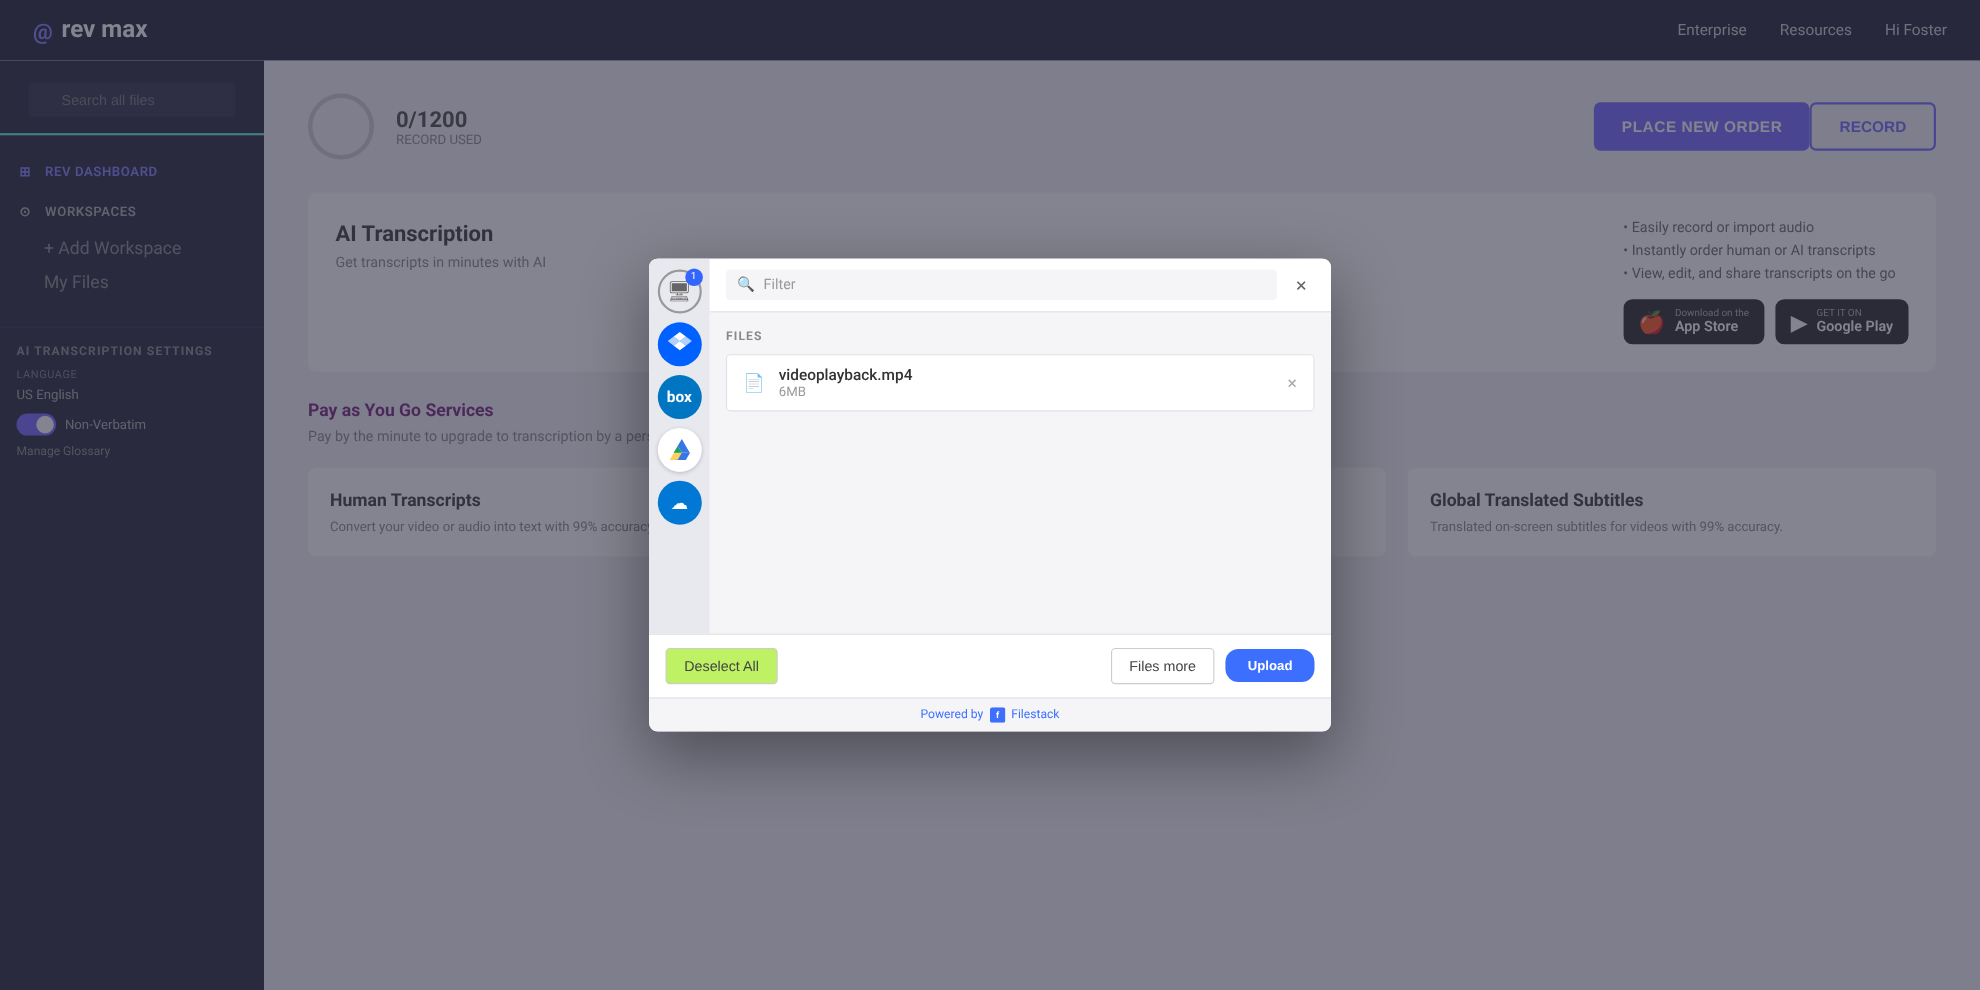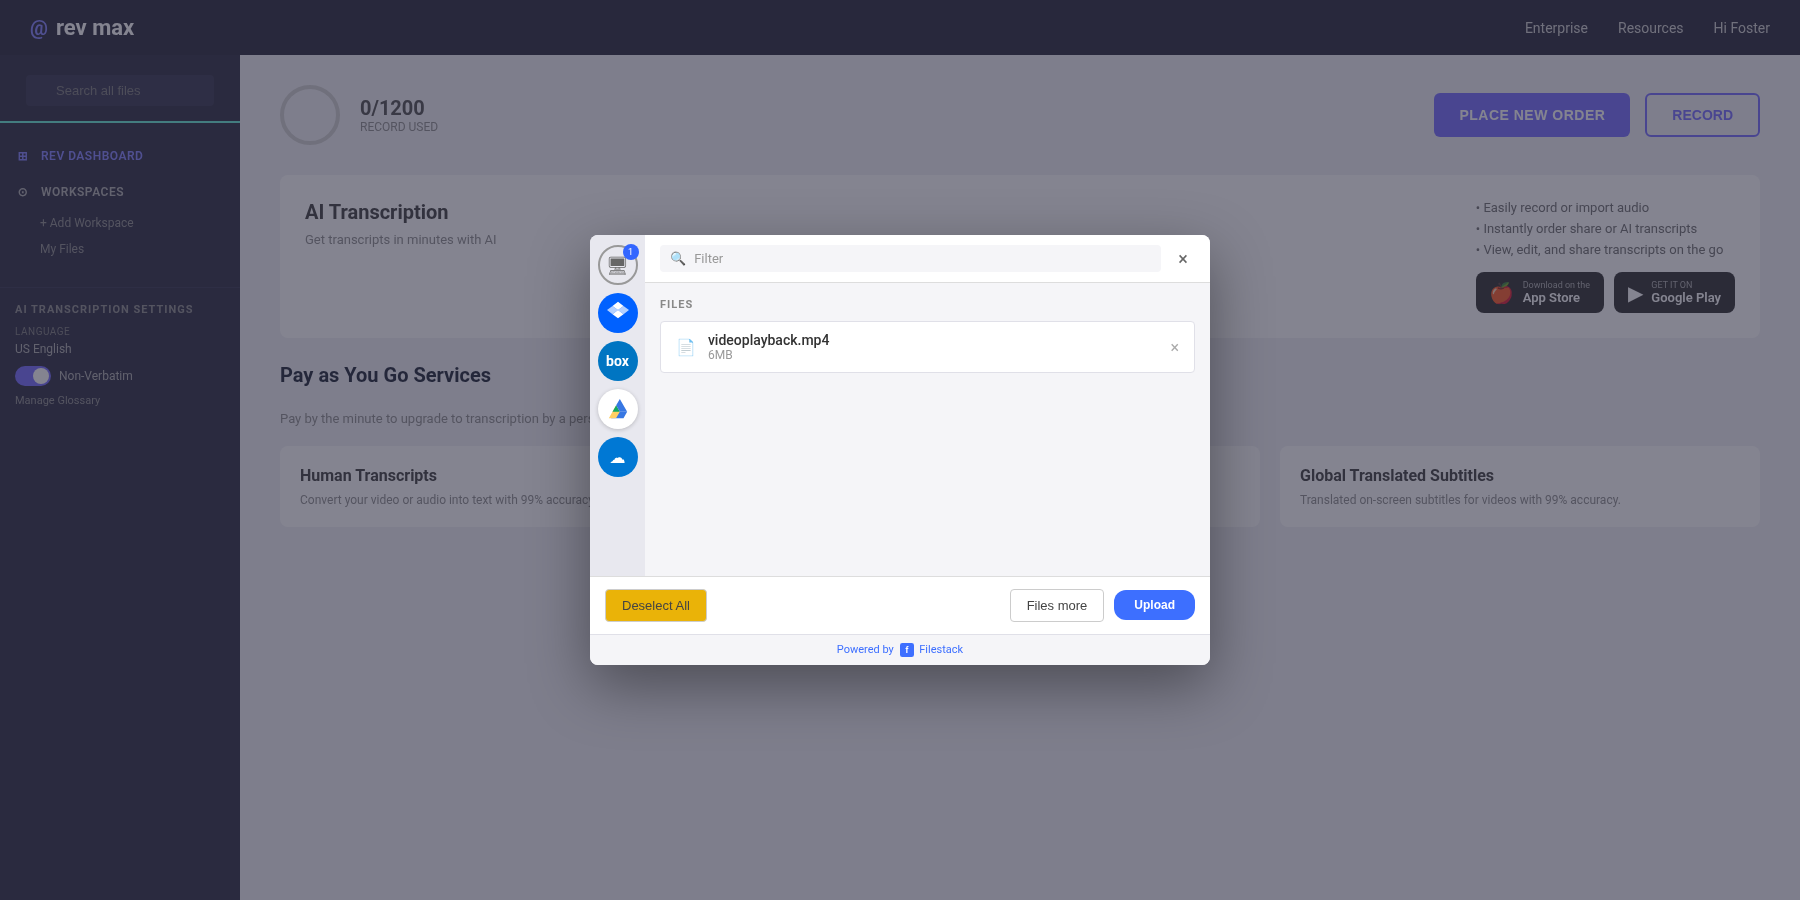--- a/index.html
+++ b/index.html
@@ -113,21 +113,21 @@
       width: 16px;
       height: 16px;
       display: flex;
       align-items: center;
       justify-content: center;
       font-size: 12px;
     }
     .sidebar-sub-item {
       padding: 6px 15px 6px 40px;
       color: #888;
-      font-size: 12px;
+      font-size: 16px;
       cursor: pointer;
     }
 
     .ai-settings-section {
       padding: 15px;
       border-top: 1px solid #2a2a45;
       margin-top: 10px;
     }
     .ai-settings-title {
       color: #888;
@@ -200,21 +200,20 @@
       justify-content: center;
       color: #999;
       font-size: 10px;
     }
     .minutes-info h3 { font-size: 20px; color: #444; font-weight: 700; }
     .minutes-info p { font-size: 12px; color: #888; }
 
     .action-btns {
       margin-left: auto;
       display: flex;
-      gap: 15px;
     }
     .btn-primary {
       background: #6c63ff;
       color: #fff;
       border: none;
       padding: 12px 25px;
       border-radius: 6px;
       font-size: 14px;
       font-weight: 700;
       cursor: pointer;
@@ -256,21 +255,21 @@
       gap: 8px;
       font-size: 12px;
       cursor: pointer;
     }
     .store-badge .badge-icon { font-size: 20px; }
     .store-badge .badge-text { display: flex; flex-direction: column; }
     .store-badge .badge-sub { font-size: 9px; color: #aaa; }
     .store-badge .badge-name { font-size: 13px; font-weight: 600; }
 
     .services-section { margin-bottom: 25px; }
-    .services-section h2 { font-size: 20px; color: #0f172a; margin-bottom: 24px; }
+    .services-section h2 { font-size: 16px; color: #701a75; margin-bottom: 8px; }
     .services-section .sub { font-size: 13px; color: #888; margin-bottom: 20px; }
     .services-grid { display: flex; gap: 20px; }
     .service-card {
       background: #fff;
       border-radius: 8px;
       padding: 20px;
       flex: 1;
       display: flex;
       flex-direction: column;
     }
@@ -422,21 +421,21 @@
 
     .modal-footer {
       background: #fff;
       border-top: 1px solid #ddd;
       padding: 12px 15px;
       display: flex;
       align-items: center;
       gap: 10px;
     }
     .btn-deselect {
-      background: #eab308;
+      background: #bef264;
       border: 1px solid #ccc;
       border-radius: 4px;
       padding: 8px 16px;
       font-size: 13px;
       color: #444;
       cursor: pointer;
     }
     .modal-footer-spacer { flex: 1; }
     .btn-upload-more {
       background: #fff;
@@ -541,21 +540,21 @@
       </div>
 
       <div class="ai-section">
         <div class="ai-section-left">
           <h2>AI Transcription</h2>
           <p>Get transcripts in minutes with AI</p>
         </div>
         <div class="ai-section-right">
           <ul>
             <li>Easily record or import audio</li>
-            <li>Instantly order share or AI transcripts</li>
+            <li>Instantly order human or AI transcripts</li>
             <li>View, edit, and share transcripts on the go</li>
           </ul>
           <div class="store-badges">
             <div class="store-badge">
               <span class="badge-icon">🍎</span>
               <div class="badge-text">
                 <span class="badge-sub">Download on the</span>
                 <span class="badge-name">App Store</span>
               </div>
             </div>

